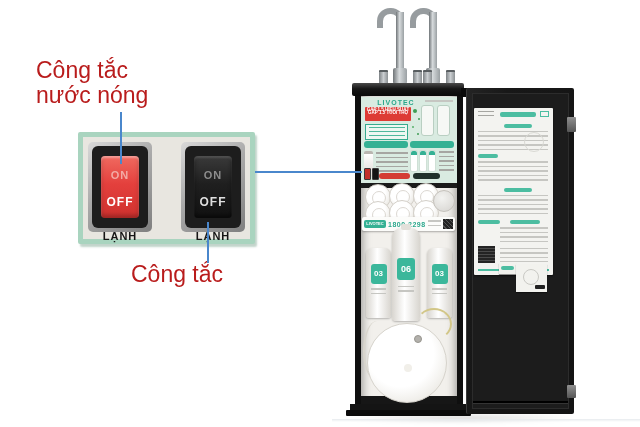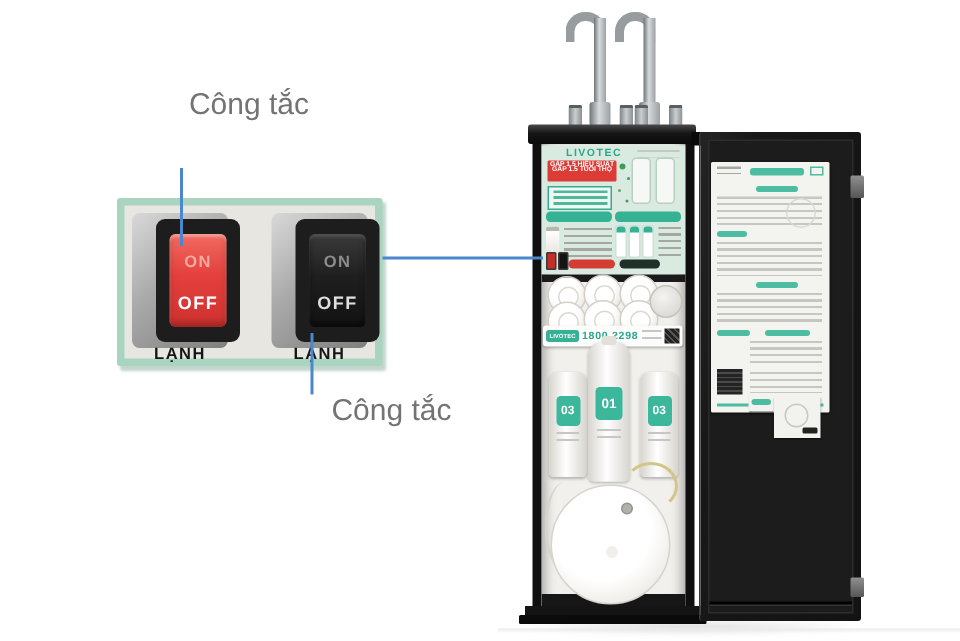--- a/index.html
+++ b/index.html
@@ -1,30 +1,30 @@
 <!DOCTYPE html>
 <html><head>
 <meta charset="utf-8">
 <style>
   html,body{margin:0;padding:0;background:#fff;}
   .canvas{position:relative;width:640px;height:427px;background:#ffffff;overflow:hidden;
           font-family:"Liberation Sans","DejaVu Sans",sans-serif;}
   .abs{position:absolute;}
 
   
-  .callout-text{position:absolute;width:170px;text-align:right;color:#737373;
-                font-size:20px;line-height:25px;font-weight:400;}
+  .callout-text{position:absolute;width:170px;text-align:left;color:#b91c1c;
+                font-size:23px;line-height:25px;font-weight:400;}
   .callout-line{position:absolute;background:#4a87cc;z-index:6;}
   .callout-box{position:absolute;left:78px;top:132px;width:177px;height:112px;
                background:#e8e6e0;border:5px solid #a9d4bf;box-sizing:border-box;
                border-radius:2px;box-shadow:2px 3px 2px rgba(120,160,140,.45);z-index:2;}
   .sw-frame{position:absolute;width:64px;height:90px;border-radius:5px;
             background:linear-gradient(140deg,#d9d9d9 0%,#a9a9a9 45%,#7f7f7f 100%);
             padding:4px;box-sizing:border-box;z-index:3;}
-  .sw-bezel{width:100%;height:100%;background:#1d1d1d;border-radius:6px;position:relative;margin-left:12px;}
+  .sw-bezel{width:100%;height:100%;background:#1d1d1d;border-radius:6px;position:relative;}
   .sw-rocker{position:absolute;left:50%;top:10px;transform:translateX(-50%);
              width:38px;height:62px;border-radius:4px;display:flex;flex-direction:column;
              justify-content:space-between;align-items:center;padding:13px 0 9px 0;
              box-sizing:border-box;}
   .rocker-hot{background:linear-gradient(#f06a60 0%,#e4403d 45%,#cf312e 100%);
               box-shadow:inset 0 2px 2px rgba(255,255,255,.35),inset 0 -3px 4px rgba(0,0,0,.25);}
   .rocker-cold{background:linear-gradient(#3a3a3a 0%,#1f1f1f 45%,#121212 100%);
                box-shadow:inset 0 2px 2px rgba(255,255,255,.12),inset 0 -3px 4px rgba(0,0,0,.5);}
   .sw-on-hot{font-size:11px;font-weight:bold;color:#f3aaa4;letter-spacing:1px;}
   .sw-off-hot{font-size:12px;font-weight:bold;color:#ffffff;letter-spacing:1px;}
@@ -122,20 +122,21 @@
   .floor-line{position:absolute;left:332px;top:419px;width:308px;height:3px;
               background:linear-gradient(to bottom,#e7ebee,rgba(255,255,255,0));}
 </style>
 </head>
 <body>
 
 <div class="canvas">
 
   <div class="callout-text" style="left:36px;top:58px;">
     <div>Công tắc</div>
+    <div>nước nóng</div>
   </div>
 
   <div class="callout-line" style="left:120px;top:112px;width:2px;height:52px;"></div>
 
   <div class="callout-box"></div>
 
   <div class="sw-frame" style="left:88px;top:142px;">
     <div class="sw-bezel">
       <div class="sw-rocker rocker-hot">
         <span class="sw-on-hot">ON</span>
@@ -242,21 +243,21 @@
     <div class="filter" style="left:5px;top:152px;width:25px;height:70px;">
       <div class="filter-label" style="top:16px;width:16px;height:20px;font-size:8px;line-height:20px;">03</div>
       <div class="filter-sub lines-light" style="top:40px;"></div>
     </div>
     <div class="filter" style="left:66px;top:152px;width:25px;height:70px;">
       <div class="filter-label" style="top:16px;width:16px;height:20px;font-size:8px;line-height:20px;">03</div>
       <div class="filter-sub lines-light" style="top:40px;"></div>
     </div>
     <div class="filter" style="left:31px;top:132px;width:28px;height:93px;border-radius:9px 9px 4px 4px;">
       <div class="abs" style="left:9px;top:-4px;width:10px;height:6px;border-radius:2px;background:#e3e0da;"></div>
-      <div class="filter-label" style="top:30px;width:18px;height:22px;font-size:9px;line-height:22px;">01</div>
+      <div class="filter-label" style="top:30px;width:18px;height:22px;font-size:9px;line-height:22px;">06</div>
       <div class="filter-sub lines-light" style="top:58px;"></div>
     </div>
 
     <div class="tube" style="left:55px;top:212px;width:32px;height:28px;border:2px solid #d2c687;
          border-left-color:transparent;border-bottom-color:transparent;"></div>
     <div class="tube" style="left:2px;top:225px;width:26px;height:60px;border-left:2px solid #d8d5cd;"></div>
 
     <div class="int-floor"></div>
 
     <div class="tank">

